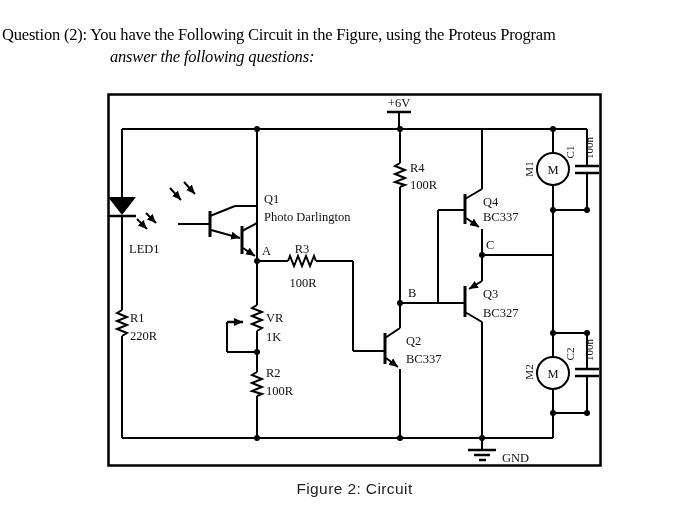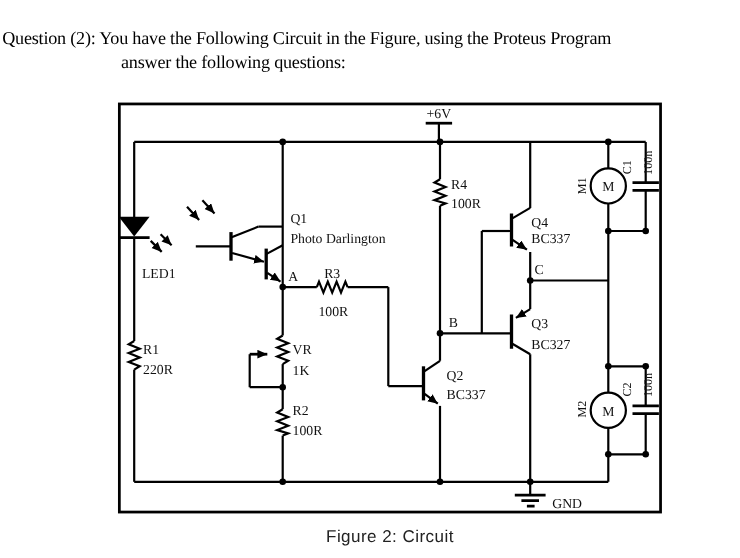--- a/index.html
+++ b/index.html
@@ -5,21 +5,21 @@
   html,body{margin:0;padding:0;}
   body{
     width:673px;height:507px;position:relative;background:#ffffff;
     font-family:"Liberation Serif",serif;overflow:hidden;
   }
   .title{
     position:absolute;left:2px;top:5px;
     font:16.5px/22px "Liberation Serif",serif;
     color:#000000;white-space:nowrap;letter-spacing:-0.2px;margin-top:19px;
   }
-  .title .l2{display:block;margin-left:108px;}
+  .title .l2{display:block;margin-left:108px;font-style:italic;}
   .caption{
     position:absolute;top:480px;left:18px;width:673px;text-align:center;
     font:15.5px "Liberation Sans",sans-serif;color:#222;letter-spacing:0.4px;
   }
   svg{position:absolute;left:0;top:0;}
   .wire{stroke:#000;stroke-width:2;fill:none;}
   .thick{stroke:#000;stroke-width:3;fill:none;}
   .plate{stroke:#000;stroke-width:2.5;fill:none;}
   .lbl{font-family:"Liberation Serif",serif;font-size:12.5px;fill:#111;}
   .lblsm{font-family:"Liberation Serif",serif;font-size:11px;fill:#111;}

